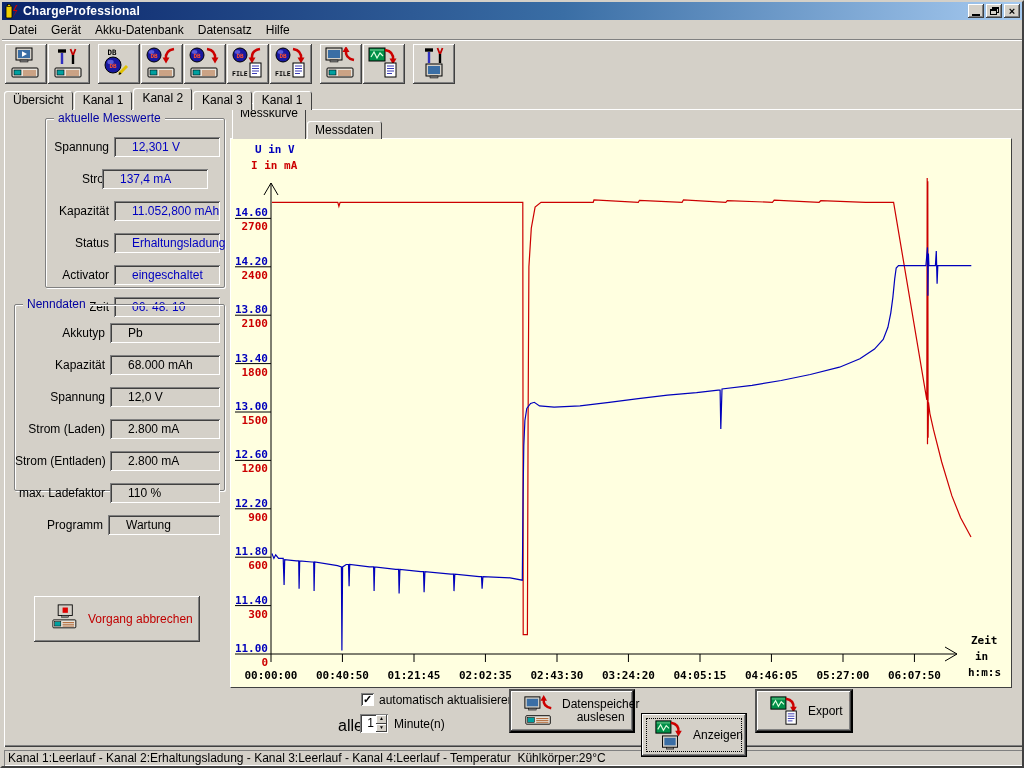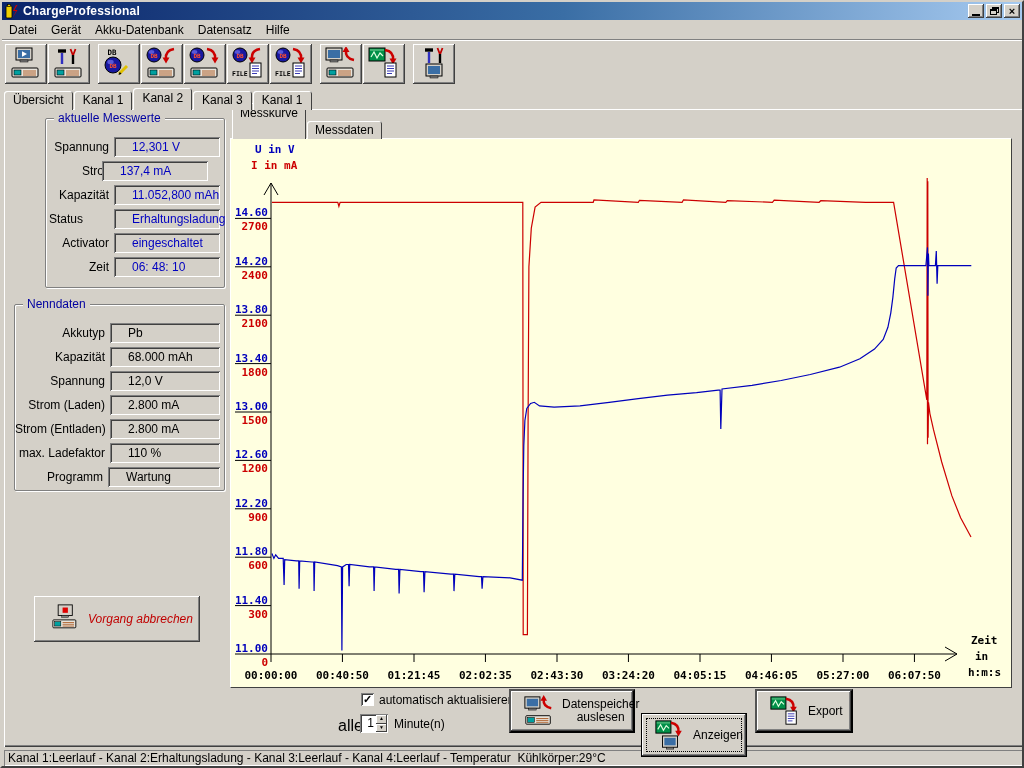--- a/index.html
+++ b/index.html
@@ -31,29 +31,29 @@
   .tabrow{position:absolute;left:2px;top:86px;height:22px;display:flex;align-items:flex-end;z-index:4;}
   .tab{height:19px;padding:2px 9px 0 9px;font-size:12px;background:#d4d0c8;margin-right:1px;
        border-top-left-radius:3px;border-top-right-radius:3px;
        box-shadow:inset 1px 1px 0 #fff,inset -1px 0 0 #404040;position:relative;}
   .tab.active{height:22px;padding-top:3px;z-index:6;box-shadow:inset 1px 1px 0 #fff,inset -1px 0 0 #404040;}
   .main{position:absolute;left:2px;top:107px;width:1020px;height:638px;background:#d4d0c8;
         box-shadow:inset 1px 1px 0 #fff,inset -1px -1px 0 #404040,inset -2px -2px 0 #808080;z-index:3;}
   
   .groupbox{position:absolute;border:1px solid #808080;box-shadow:inset 1px 1px 0 #fff,1px 1px 0 #fff;border-radius:2px;}
   .gtitle{position:absolute;top:-8px;left:8px;background:#d4d0c8;padding:0 4px;font-size:12px;color:#0000a0;}
-  .grows{position:absolute;left:0;top:16px;right:4px;display:flex;flex-direction:column;gap:4px;}
+  .grows{position:absolute;left:0;top:16px;right:4px;display:flex;flex-direction:column;gap:12px;}
   .grow{display:flex;align-items:center;height:20px;}
   .glabel{font-size:12px;text-align:right;padding-right:5px;color:#000;white-space:nowrap;}
   .gfield{height:20px;font-size:12px;display:flex;align-items:center;padding-left:18px;
           background:#d4d0c8;box-shadow:inset 1px 1px 0 #808080,inset -1px -1px 0 #ffffff,inset 2px 2px 0 #404040,inset -2px -2px 0 #d4d0c8;}
   .val-blue{color:#0000c0;} .val-black{color:#000;}
   
   .abortbtn{position:absolute;left:30px;top:487px;width:166px;height:46px;display:flex;align-items:center;}
-  .abortbtn .lbl{color:#c00000;font-size:12px;margin-left:6px;font-style:italic;}
+  .abortbtn .lbl{color:#c00000;font-size:12px;margin-left:6px;}
   
   .ctabrow{position:absolute;left:228px;top:9px;display:flex;align-items:flex-end;height:21px;z-index:5;}
   .ctab{height:18px;padding:2px 8px 0 8px;font-size:12px;background:#d4d0c8;margin-right:1px;border-top-left-radius:3px;border-top-right-radius:3px;box-shadow:inset 1px 1px 0 #fff,inset -1px 0 0 #404040;}
   .ctab.active{height:36px;padding-top:3px;}
   .chartpanel{position:absolute;left:226px;top:29px;width:782px;height:550px;background:#ffffe0;
               border:1px solid;border-color:#ffffff #404040 #404040 #ffffff;}
   
   .checkbox{position:absolute;left:357px;top:584px;width:13px;height:13px;background:#fff;
             box-shadow:inset 1px 1px 0 #808080,inset -1px -1px 0 #fff,inset 2px 2px 0 #404040;
             font-size:11px;font-weight:bold;line-height:12px;text-align:center;color:#000;}
@@ -254,21 +254,21 @@
           <div class="grow">
             <span class="glabel" style="width: 56px; padding-left: 36px;">Strom</span>
             <span class="gfield val-blue" style="width: 106px;">137,4 mA</span>
           </div>
           <div class="grow">
             <span class="glabel" style="width: 68px;">Kapazität</span>
             <span class="gfield val-blue" style="width: 106px;">11.052,800 mAh</span>
           </div>
           <div class="grow">
             <span class="glabel" style="width: 68px;">Status</span>
-            <span class="gfield val-blue" style="width: 106px; margin-left: 26px;">Erhaltungsladung</span>
+            <span class="gfield val-blue" style="width: 106px;">Erhaltungsladung</span>
           </div>
           <div class="grow">
             <span class="glabel" style="width: 68px;">Activator</span>
             <span class="gfield val-blue" style="width: 106px;">eingeschaltet</span>
           </div>
           <div class="grow">
             <span class="glabel" style="width: 68px;">Zeit</span>
             <span class="gfield val-blue" style="width: 106px;">06: 48: 10</span>
           </div>
         </div>

